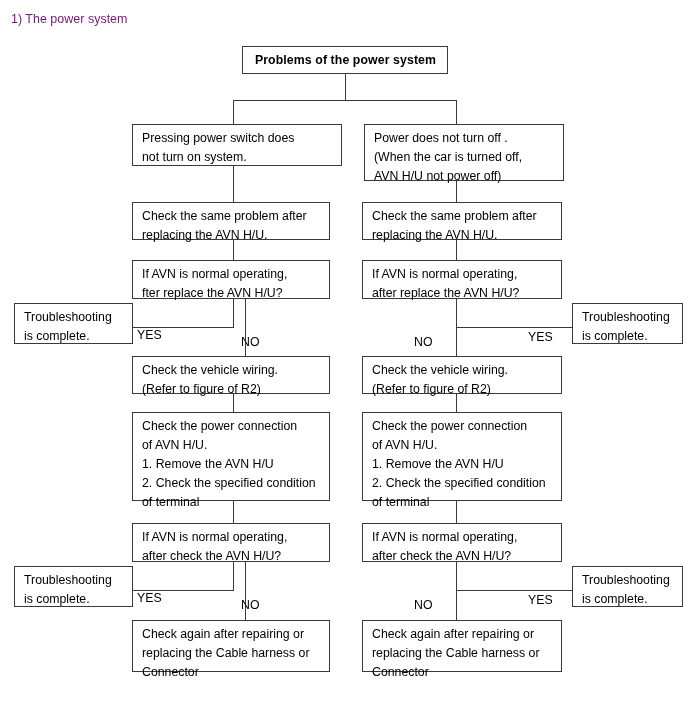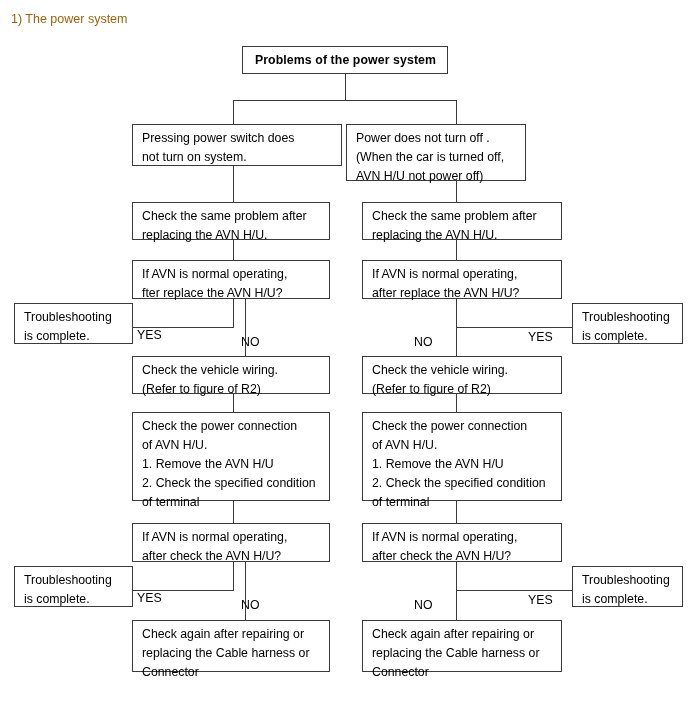--- a/index.html
+++ b/index.html
@@ -17,21 +17,21 @@
     height: 715px;
     background: #ffffff;
     overflow: hidden;
   }
   .section-title {
     position: absolute;
     left: 11px;
     top: 11px;
     font-size: 12.5px;
     line-height: 16px;
-    color: #a16207;
+    color: #701a75;
     white-space: nowrap;
   }
   .node {
     position: absolute;
     box-sizing: border-box;
     border: 1px solid #3a3a3a;
     background: #ffffff;
     font-size: 12.3px;
     line-height: 19px;
     color: #000;
@@ -121,21 +121,21 @@
   <div class="node" style="left:14px; top:566px; width:119px; height:41px;">Troubleshooting
 is complete.</div>
 
   <div class="branch-label" style="left:137px; top:591px;">YES</div>
   <div class="branch-label" style="left:241px; top:598px;">NO</div>
 
   <div class="node" style="left:132px; top:620px; width:198px; height:52px;">Check again after repairing or
 replacing the Cable harness or
 Connector</div>
 
-  <div class="node" style="left:346px; top:124px; width:180px; height:57px;">Power does not turn off .
+  <div class="node" style="left:364px; top:124px; width:200px; height:57px;">Power does not turn off .
 (When the car is turned off,
 AVN H/U not power off)</div>
 
   <div class="line vline" style="left:456px; top:181px; width:1px; height:21px;"></div>
 
   <div class="node" style="left:362px; top:202px; width:200px; height:38px;">Check the same problem after
 replacing the AVN H/U.</div>
 
   <div class="line vline" style="left:456px; top:240px; width:1px; height:20px;"></div>
 

